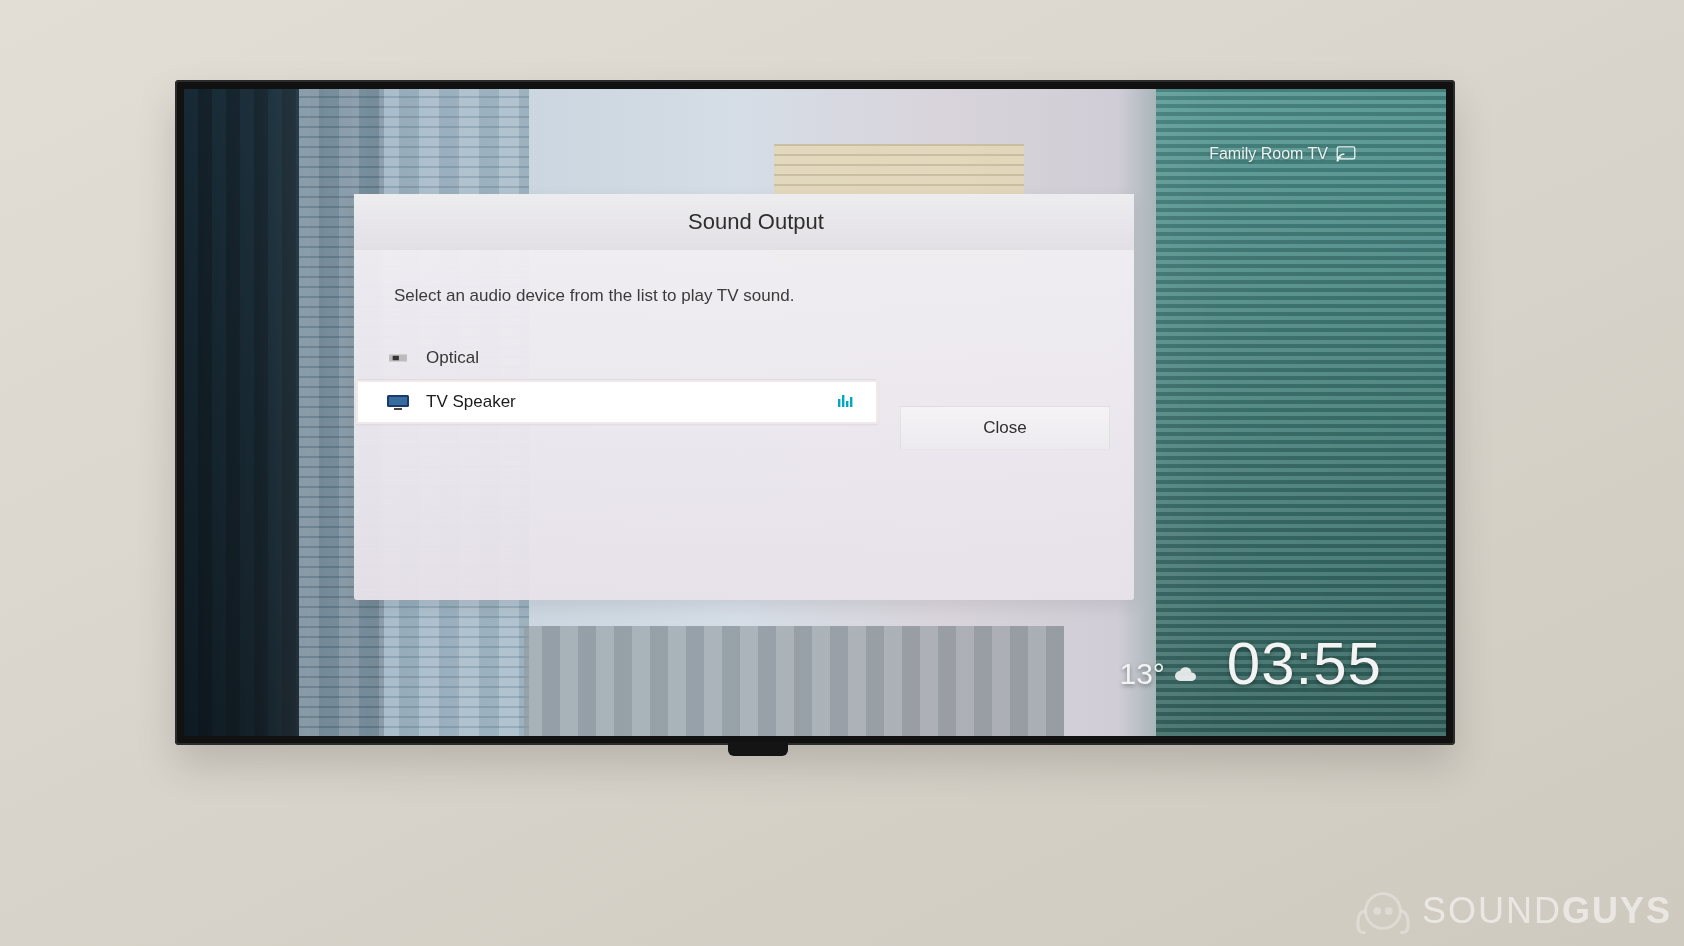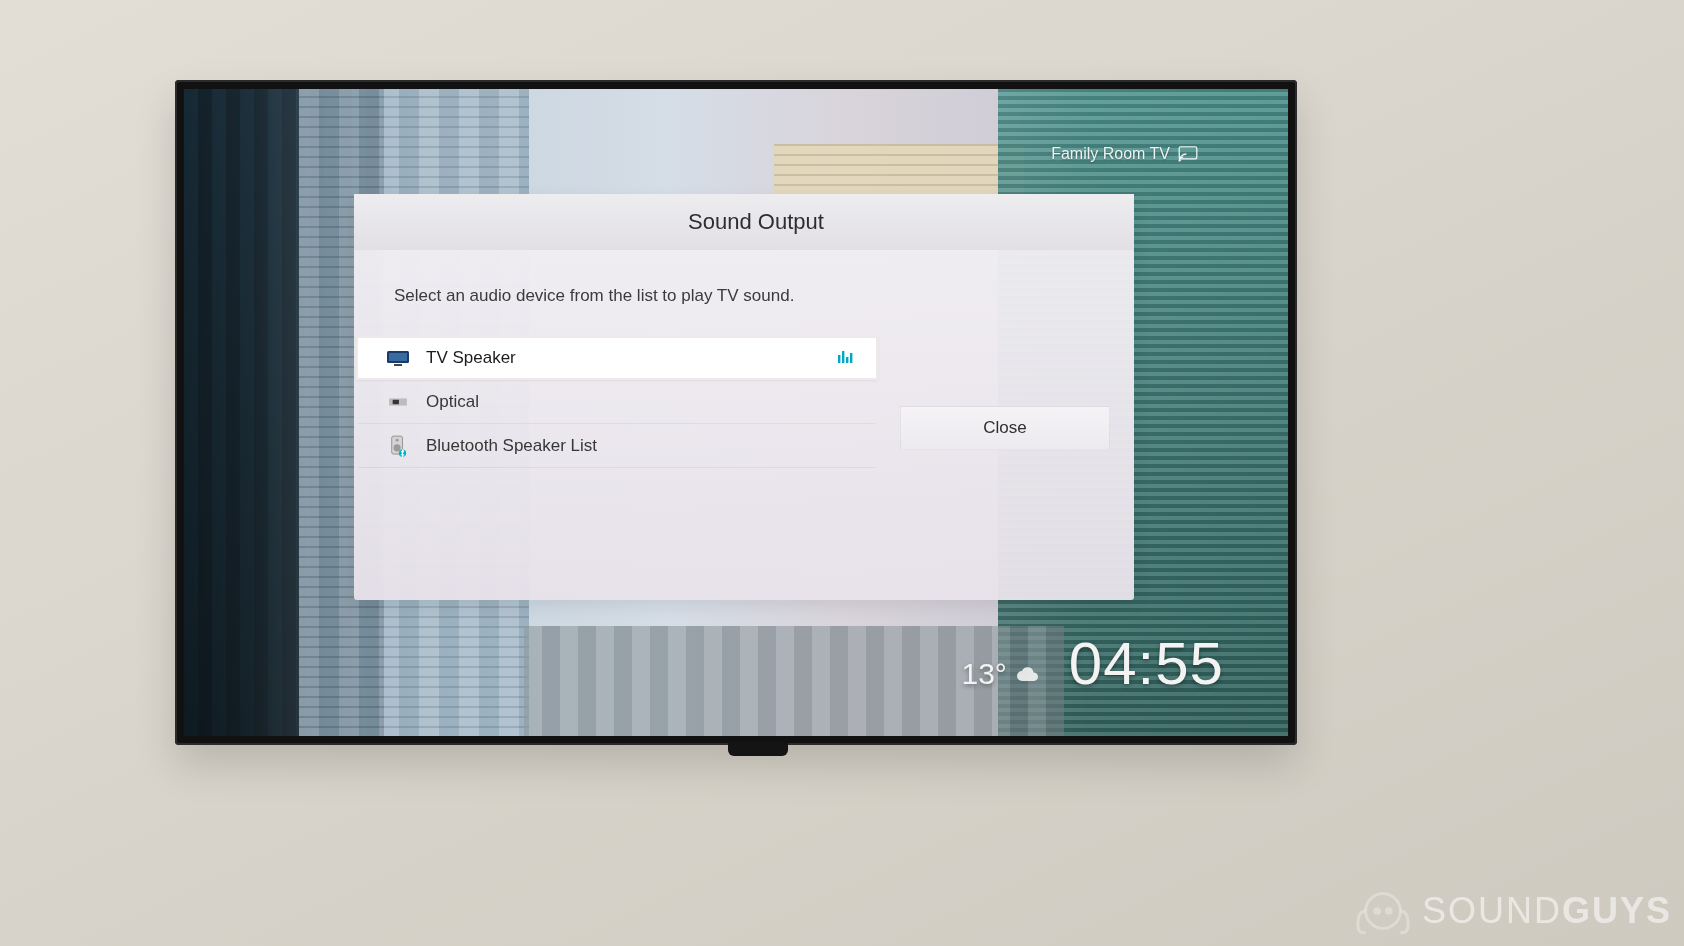--- a/index.html
+++ b/index.html
@@ -18,21 +18,21 @@
     position: absolute;
     inset: 0;
     background: linear-gradient(155deg, #e2ded6 0%, #cfcac0 100%);
   }
 
   
   .tv-frame {
     position: absolute;
     left: 175px;
     top: 80px;
-    width: 1122px;
+    width: 1280px;
     height: 665px;
     background: #111;
     border-radius: 4px;
     box-shadow: 0 20px 40px rgba(0,0,0,.15), inset 0 0 0 2px #2b2b2b;
   }
   .tv-screen {
     position: absolute;
     left: 9px; top: 9px; right: 9px; bottom: 9px;
     background:
       linear-gradient(90deg,
@@ -218,72 +218,60 @@
       </svg>
     </div>
 
     <div class="clock-row">
       <div class="weather">
         <span>13°</span>
         <svg viewBox="0 0 24 18" fill="currentColor">
           <path d="M7 16a5 5 0 0 1 0-10 6 6 0 0 1 11.5 1.5A4 4 0 0 1 19 16H7z" opacity=".9"></path>
         </svg>
       </div>
-      <div class="clock">04:55</div>
+      <div class="clock">03:55</div>
     </div>
 
     <div class="panel">
       <div class="panel-header">
         <span class="panel-title">Sound Output</span>
       </div>
       <div class="panel-desc">Select an audio device from the list to play TV sound.</div>
       <div class="panel-body">
         <div class="device-list">
+
+          <div class="list-item">
+            <span class="icon-slot">
+              <svg viewBox="0 0 24 18" width="22" height="16">
+                <rect x="2" y="5" width="20" height="8" fill="#bcbcbc"></rect>
+                <rect x="6" y="6.5" width="7" height="5" fill="#353535"></rect>
+              </svg>
+            </span>
+            <span class="label">Optical</span>
+          </div>
 
           <div class="list-item selected">
             <span class="icon-slot">
               <svg viewBox="0 0 24 18" width="24" height="18">
                 <rect x="1" y="2" width="22" height="12" rx="1.5" fill="#1a3a6e"></rect>
                 <rect x="3" y="4" width="18" height="8" fill="#67b7e6" opacity=".4"></rect>
                 <rect x="8" y="15" width="8" height="2" fill="#454545"></rect>
               </svg>
             </span>
             <span class="label">TV Speaker</span>
             <span class="equalizer">
               <svg viewBox="0 0 16 14" width="16" height="14" fill="currentColor">
                 <rect x="0" y="6" width="2.4" height="8"></rect>
                 <rect x="4" y="2" width="2.4" height="12"></rect>
                 <rect x="8" y="8" width="2.4" height="6"></rect>
                 <rect x="12" y="4" width="2.4" height="10"></rect>
               </svg>
             </span>
           </div>
 
-          <div class="list-item">
-            <span class="icon-slot">
-              <svg viewBox="0 0 24 18" width="22" height="16">
-                <rect x="2" y="5" width="20" height="8" fill="#bcbcbc"></rect>
-                <rect x="6" y="6.5" width="7" height="5" fill="#353535"></rect>
-              </svg>
-            </span>
-            <span class="label">Optical</span>
-          </div>
-
-          <div class="list-item">
-            <span class="icon-slot">
-              <svg viewBox="0 0 20 24" width="18" height="22">
-                <rect x="3" y="1" width="12" height="20" rx="2" fill="#d4d4d4" stroke="#7d7d7d" stroke-width=".8"></rect>
-                <circle cx="9" cy="14" r="4" fill="#9b9b9b"></circle>
-                <circle cx="9" cy="5.5" r="1.6" fill="#9b9b9b"></circle>
-                <circle cx="15" cy="20" r="4" fill="#00b2c7"></circle>
-                <path d="M13.5 17.5 L16.5 22.5 L15 24 v-8 l1.5 1.5 L13.5 22.5" stroke="#fff" stroke-width="1" fill="none"></path>
-              </svg>
-            </span>
-            <span class="label">Bluetooth Speaker List</span>
-          </div>
 
         </div>
         <div class="side-col">
           <div class="close-btn">
             <span>Close</span>
           </div>
         </div>
       </div>
     </div>
 

